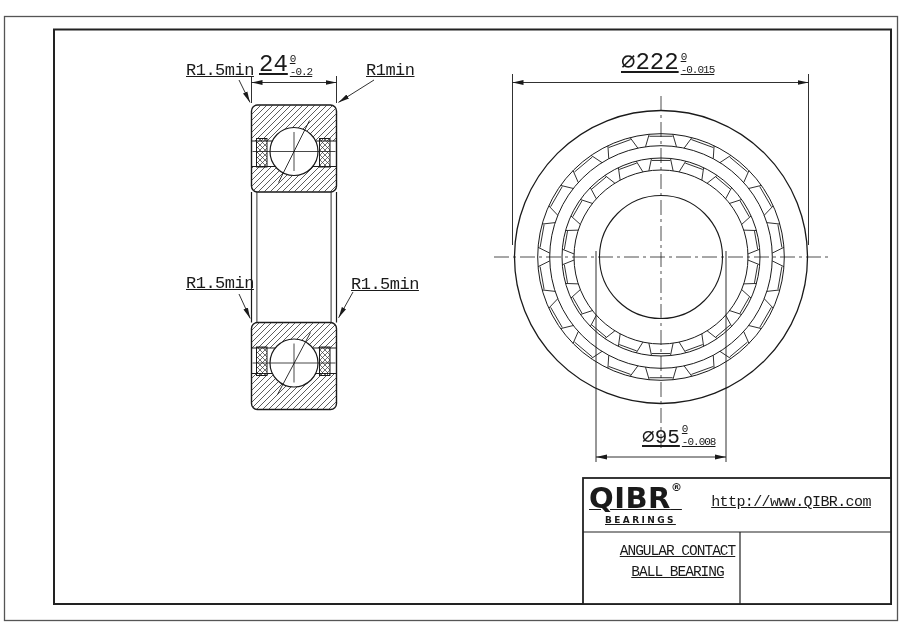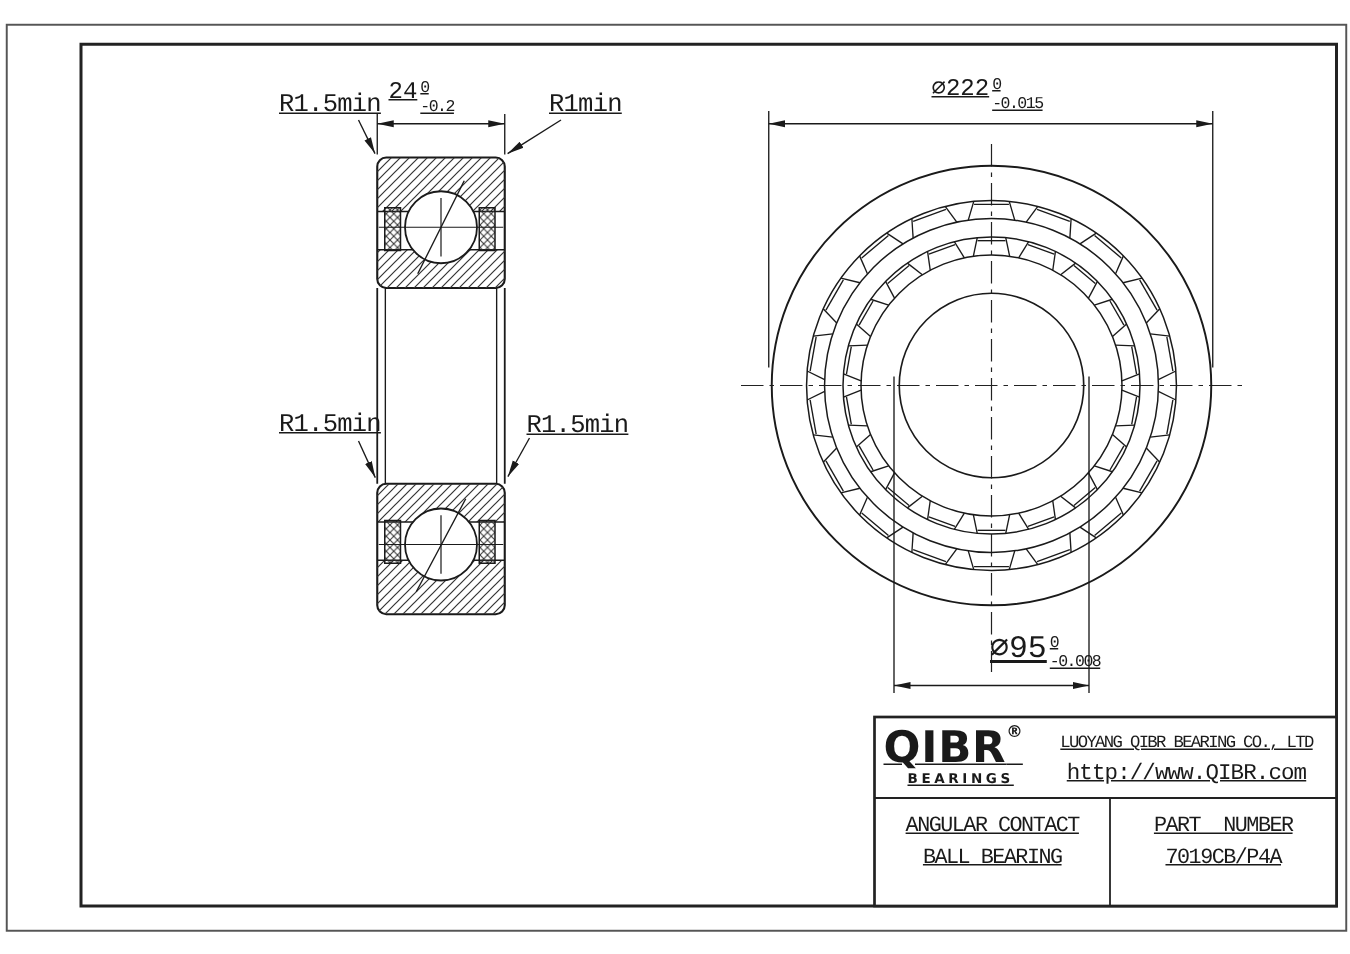--- a/index.html
+++ b/index.html
@@ -1,21 +1,21 @@
 <!DOCTYPE html>
 <html><head>
 <meta charset="utf-8">
 <style>
   html,body{margin:0;padding:0;background:#e8e8e8;}
   #canvas{position:relative;width:900px;height:636px;background:#ffffff;overflow:hidden;
           font-family:"Liberation Mono","DejaVu Sans Mono",monospace;color:#1a1a1a;}
   #linework{position:absolute;left:0;top:0;}
   .txt{position:absolute;white-space:nowrap;text-decoration:underline;}
   .dim{font-family:"Liberation Mono","DejaVu Sans Mono","DejaVu Sans",monospace;}
-  .dimval{font-size:16px;line-height:1;}
+  .dimval{font-size:24px;line-height:1;}
   .tolstack{display:inline-flex;flex-direction:column;margin-left:2px;}
   .tolstack span{font-size:11px;line-height:1.15;letter-spacing:-1px;}
   .rlabel{font-size:17px;letter-spacing:-0.5px;}
   
   .logo-main{font-family:"DejaVu Sans","Liberation Sans",sans-serif;font-weight:800;
              font-size:29px;line-height:1;letter-spacing:0.5px;}
   .logo-reg{font-family:"DejaVu Sans",sans-serif;font-size:11px;vertical-align:top;
             position:relative;top:-3px;font-weight:600;}
   .logo-sub{font-family:"DejaVu Sans","Liberation Sans",sans-serif;font-weight:700;
             font-size:9px;letter-spacing:2.4px;margin-top:2px;margin-left:16px;}
@@ -266,43 +266,38 @@
   <div class="txt dim rlabel" style="left:351px;top:275px;">R1.5min</div>
 
   <div class="txt dim" style="left:621px;top:51px;display:flex;">
     <span class="dimval">⌀222</span>
     <span class="tolstack">
       <span>0</span>
       <span>-0.015</span>
     </span>
   </div>
 
-  <div class="txt dim" style="left:660px;top:423px;display:flex;">
+  <div class="txt dim" style="left:642px;top:423px;display:flex;align-items:flex-end;">
     <span class="dimval" style="font-size:21px;">⌀95</span>
     <span class="tolstack">
       <span>0</span>
       <span>-0.008</span>
     </span>
   </div>
 
   <div class="txt" style="left:589px;top:484px;">
     <div>
       <span class="logo-main">QIBR</span><span class="logo-reg">®</span>
     </div>
     <div class="logo-sub">BEARINGS</div>
   </div>
 
   <div class="txt dim company" style="left:696px;top:489px;">
-    <div class="l1">LUOYANG QIBR BEARING CO., LTD</div>
     <div class="l2">http://www.QIBR.com</div>
   </div>
 
-  <div class="txt dim cell" style="left:583px;top:543px;width:157px;">
+  <div class="txt dim cell" style="left:583px;top:543px;width:157px;padding-left:16px;">
     <div class="l1">ANGULAR CONTACT</div>
     <div class="l2">BALL BEARING</div>
   </div>
 
-  <div class="txt dim cell" style="left:740px;top:543px;width:151px;">
-    <div class="l1">PART  NUMBER</div>
-    <div class="l2">7019CB/P4A</div>
-  </div>
 
 </div>
 
 </body></html>

